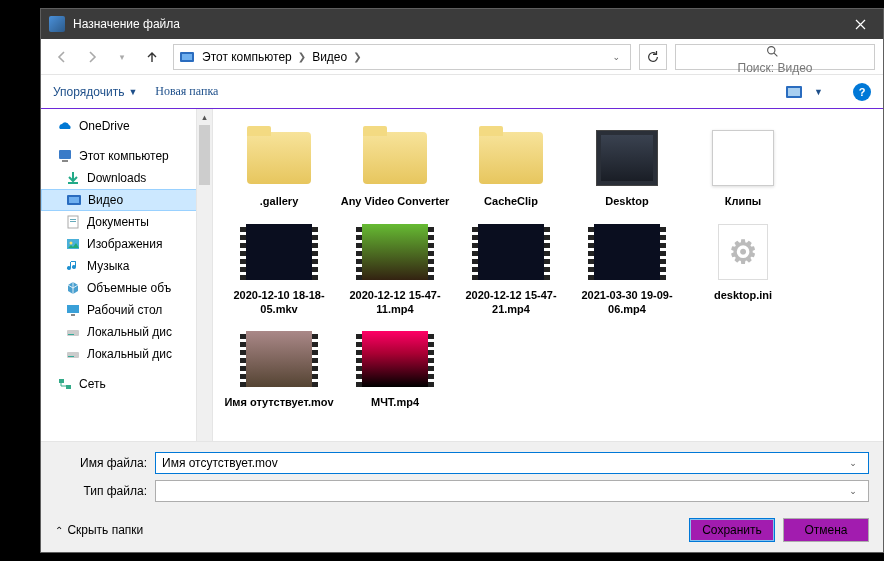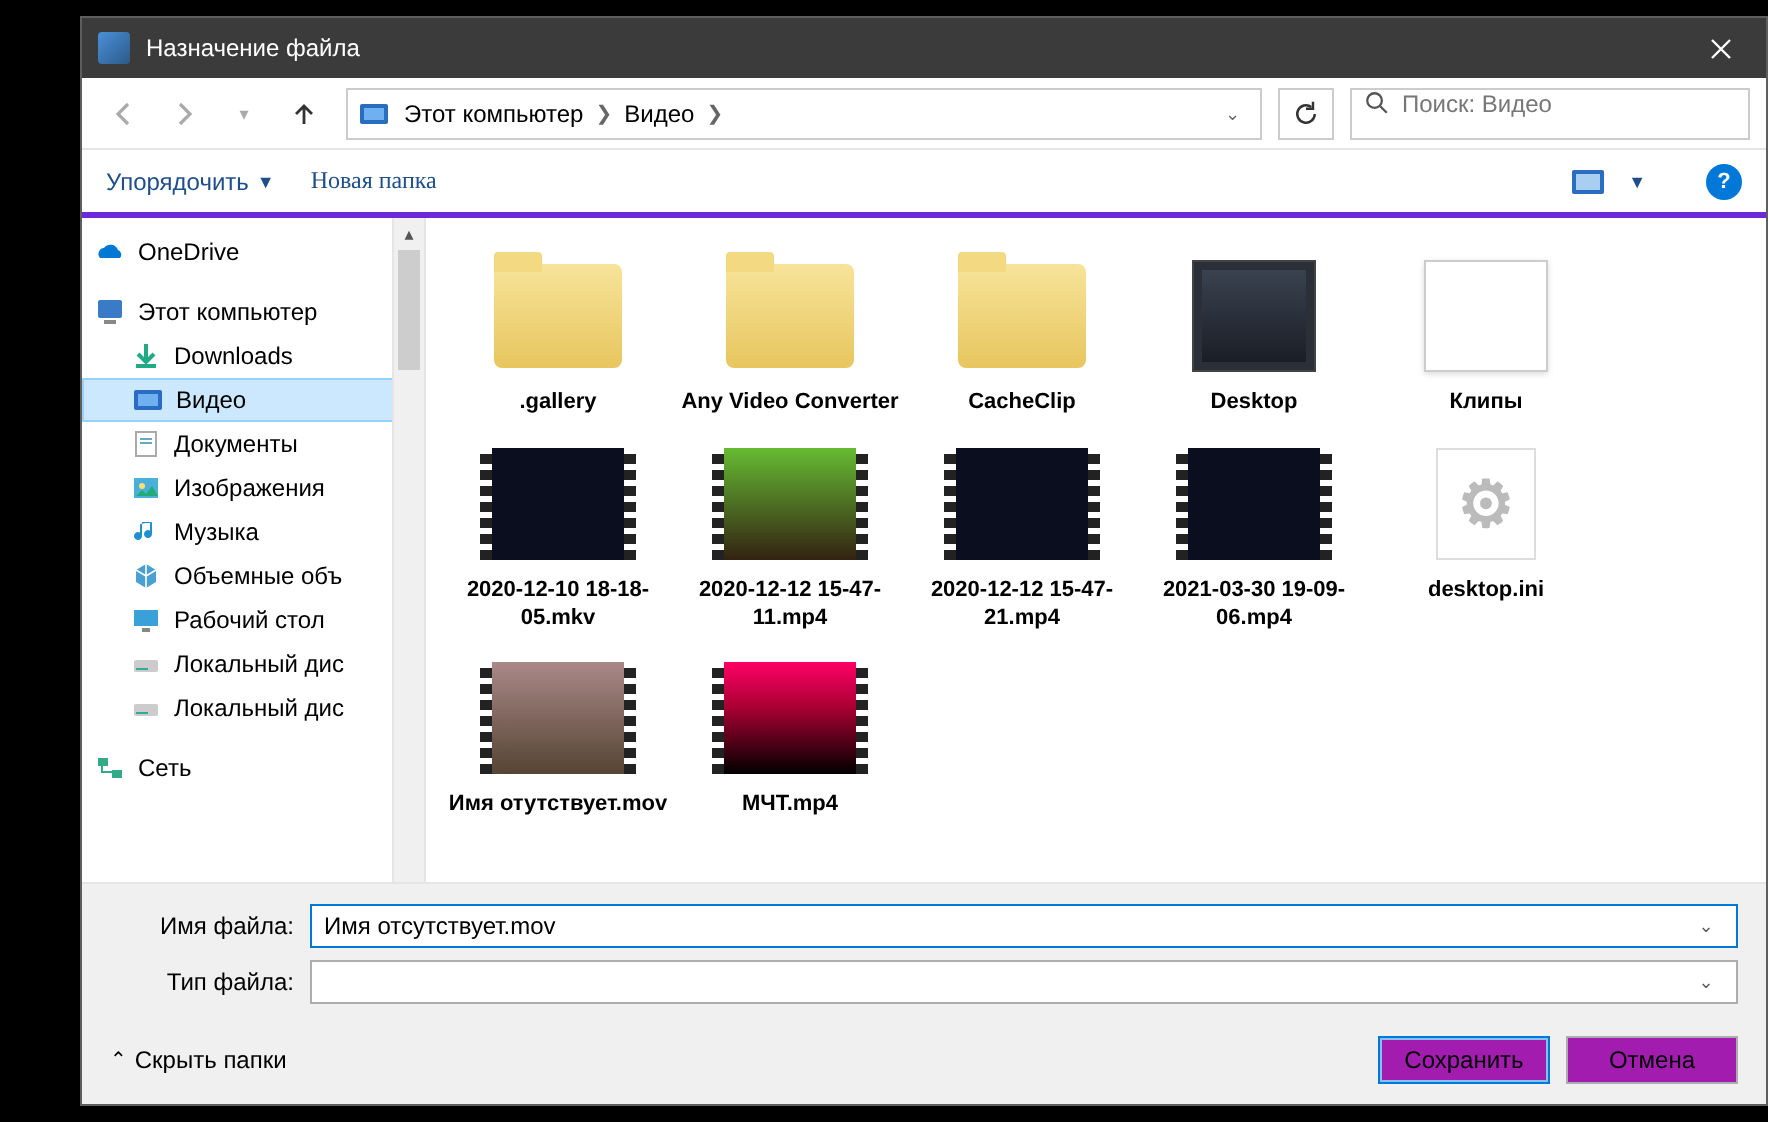--- a/index.html
+++ b/index.html
@@ -13,35 +13,35 @@
 .navbar { height: 36px; border-bottom: 1px solid #e5e5e5; display: flex; align-items: center; padding: 4px 8px; gap: 4px; }
 .navbtn { width: 26px; height: 26px; display: flex; align-items: center; justify-content: center; color: #999; }
 .navbtn.enabled { color: #333; }
 .addr { flex: 1; height: 26px; border: 1px solid #ccc; display: flex; align-items: center; padding: 0 4px; font-size: 12px; margin: 0 4px; }
 .addr .lico { width:18px; height:18px; margin-right:6px; display:flex;align-items:center;justify-content:center;}
 .addr .crumb { display: flex; align-items: center; }
 .addr .sep { color: #666; padding: 0 6px; font-size:10px;}
 .addr .spacer { flex: 1; }
 .addr .drop { color: #666; padding: 0 6px; font-size:9px;}
 .refresh { width: 28px; height: 26px; border: 1px solid #ccc; display: flex; align-items: center; justify-content: center; color: #333; margin-right:4px;}
-.search { width: 200px; height: 26px; border: 1px solid #ccc; display: flex; align-items: flex-start; padding: 0 6px; font-size: 12px; color: #777; }
+.search { width: 200px; height: 26px; border: 1px solid #ccc; display: flex; align-items: center; padding: 0 6px; font-size: 12px; color: #777; flex-direction: column; }
 .search .sico { margin-right: 6px; color:#555;}
-.toolbar { height: 34px; display: flex; align-items: center; padding: 0 12px; font-size: 12px; gap: 18px; border-bottom: 3px solid #6d28d9; }
+.toolbar { height: 34px; display: flex; align-items: center; padding: 0 12px; font-size: 12px; gap: 18px; border-bottom: 1px solid #6d28d9; }
 .toolbar .org { color: #1e4f8a; display: flex; align-items: center; gap: 4px; }
 .toolbar .newf { color: #1e4f8a; font-family: Liberation Serif, serif; }
 .toolbar .spacer { flex: 1; }
 .toolbar .viewopt { color:#1e4f8a; font-size:11px; display:flex;align-items:center;gap:4px;}
 .toolbar .help { width: 18px; height: 18px; border-radius: 50%; background: #0078d7; color: #fff; font-weight: bold; display: flex; align-items: center; justify-content: center; font-size: 11px; margin-left:12px;}
 .body { flex: 1; display: flex; min-height: 0; }
 .side { width: 172px; border-right: 1px solid #e5e5e5; overflow-y: auto; position: relative; font-size: 12px; padding: 6px 0; }
 .side-scroll{position:absolute;right:0;top:0;bottom:0;width:16px;background:#f0f0f0;border-left:1px solid #e5e5e5;}
 .side-scroll .up,.side-scroll .dn{height:16px;display:flex;align-items:center;justify-content:center;color:#555;font-size:9px;}
 .side-scroll .thumb{height:60px;background:#cdcdcd;margin:0 2px;}
 .side-item { padding: 3px 0 3px 24px; display: flex; align-items: center; gap: 6px; white-space: nowrap; overflow:hidden;}
-.side-item.l0 { padding-left: 6px; }
+.side-item.l0 { padding-left: 16px; }
 .side-item.sel { background: #cce8ff; border:1px solid #99d1ff; padding-top:2px;padding-bottom:2px;}
 .side-item .ico { width: 16px; height: 16px; display:inline-flex;align-items:center;justify-content:center;flex-shrink:0;}
 .side-sep{height:8px;}
 .content { flex: 1; overflow: auto; padding: 12px 8px; font-weight: bold; }
 .grid { display: flex; flex-wrap: wrap; gap: 0; }
 .item { width: 116px; display: flex; flex-direction: column; align-items: center; padding: 6px 2px; font-size: 11px; text-align: center; line-height: 1.25; }
 .item .thumb { width: 78px; height: 62px; margin-bottom: 6px; display: flex; align-items: center; justify-content: center; position:relative;}
 .folder-ic{width:64px;height:52px;background:linear-gradient(#f7e39a,#e7c65e);border-radius:2px 4px 4px 4px;position:relative;}
 .folder-ic:before{content:"";position:absolute;top:-6px;left:0;width:24px;height:10px;background:#f3da82;border-radius:2px 2px 0 0;}
 .folder-dark{width:62px;height:56px;background:#2a2f38;border:1px solid #444;position:relative;}

